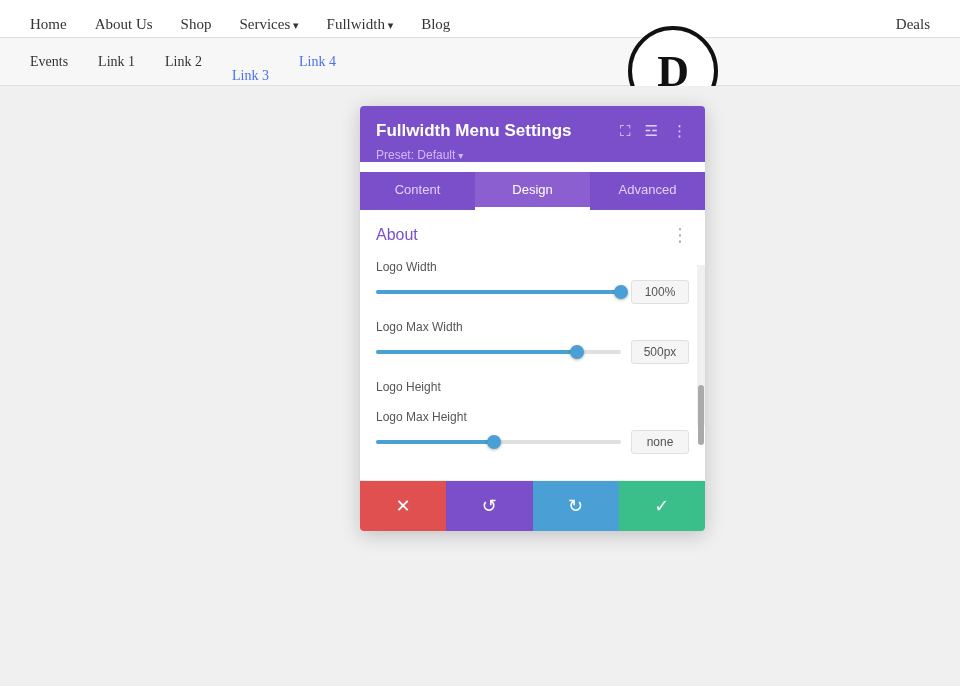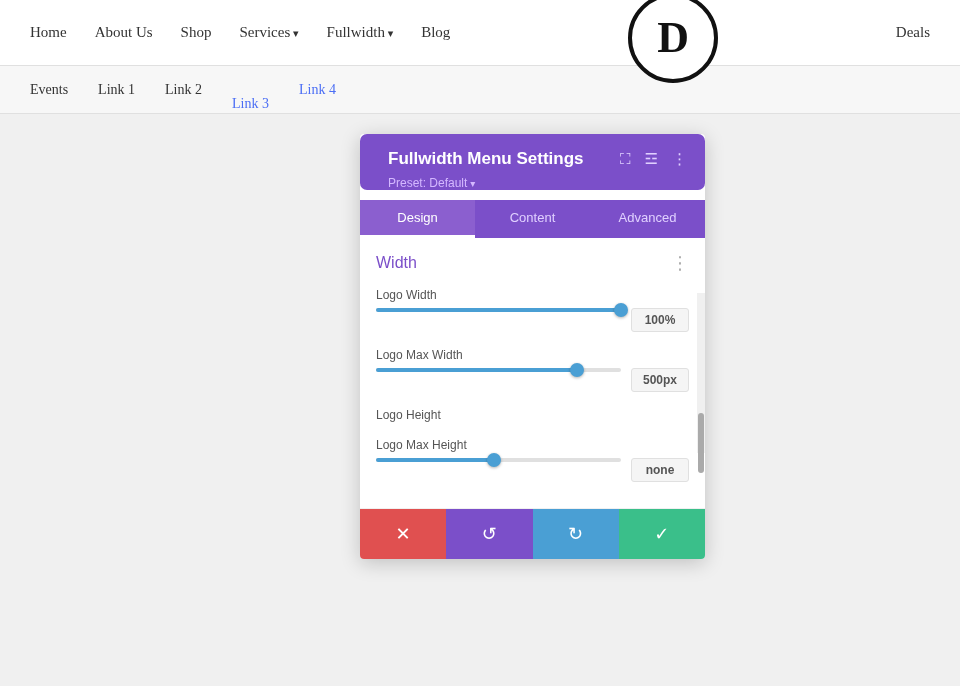--- a/index.html
+++ b/index.html
@@ -9,24 +9,24 @@
       width: 960px;
       min-height: 686px;
       position: relative;
       overflow: hidden;
     }
 
     
     .top-nav {
       background: #fff;
       border-bottom: 1px solid #e0e0e0;
-      padding: 0 30px;
-      height: 66px;
-      display: flex;
-      align-items: center;
+      padding: 16px 30px;
+      height: 38px;
+      display: flex;
+      align-items: flex-start;
       justify-content: space-between;
     }
     .top-nav-left {
       display: flex;
       align-items: center;
       gap: 28px;
     }
     .top-nav-left a {
       text-decoration: none;
       color: #333;
@@ -100,22 +100,21 @@
       width: 345px;
       background: #fff;
       border-radius: 4px;
       overflow: hidden;
       box-shadow: 0 4px 20px rgba(0,0,0,0.2);
     }
 
     
     .panel-header {
       background: #7b4fc9;
-      padding: 14px 16px 0 28px;
-      border-radius: 7px;
+      padding: 14px 16px 0 16px;
     }
     .panel-header-top {
       display: flex;
       align-items: center;
       justify-content: space-between;
       margin-bottom: 6px;
     }
     .panel-title {
       color: #fff;
       font-size: 17px;
@@ -206,22 +205,22 @@
       position: relative;
     }
     .slider-label {
       font-size: 12px;
       color: #555;
       font-family: Arial, sans-serif;
       margin-bottom: 6px;
     }
     .slider-control {
       display: flex;
+      align-items: center;
       gap: 10px;
-      font-weight: bold;
     }
     .slider-track-container {
       flex: 1;
       position: relative;
       height: 4px;
     }
     .slider-track {
       width: 100%;
       height: 4px;
       background: #e0e0e0;
@@ -336,30 +335,30 @@
           <button class="panel-icon-btn">☲</button>
           <button class="panel-icon-btn">⋮</button>
         </div>
       </div>
       <div class="panel-preset">
         <span>Preset: Default</span>
       </div>
     </div>
 
     <div class="panel-tabs">
+      <div class="panel-tab">Content</div>
       <div class="panel-tab active">Design</div>
-      <div class="panel-tab">Content</div>
       <div class="panel-tab">Advanced</div>
     </div>
 
     <div class="panel-body">
       <div class="panel-section" style="position:relative;">
 
         <div class="section-header">
-          <span class="section-title">Width</span>
+          <span class="section-title">About</span>
           <button class="section-menu-btn">⋮</button>
         </div>
 
         <div class="slider-row" style="position:relative;">
 
           <div class="slider-label">Logo Width</div>
           <div class="slider-control">
             <div class="slider-track-container">
               <div class="slider-track">
                 <div class="slider-fill" style="width:100%;"></div>

